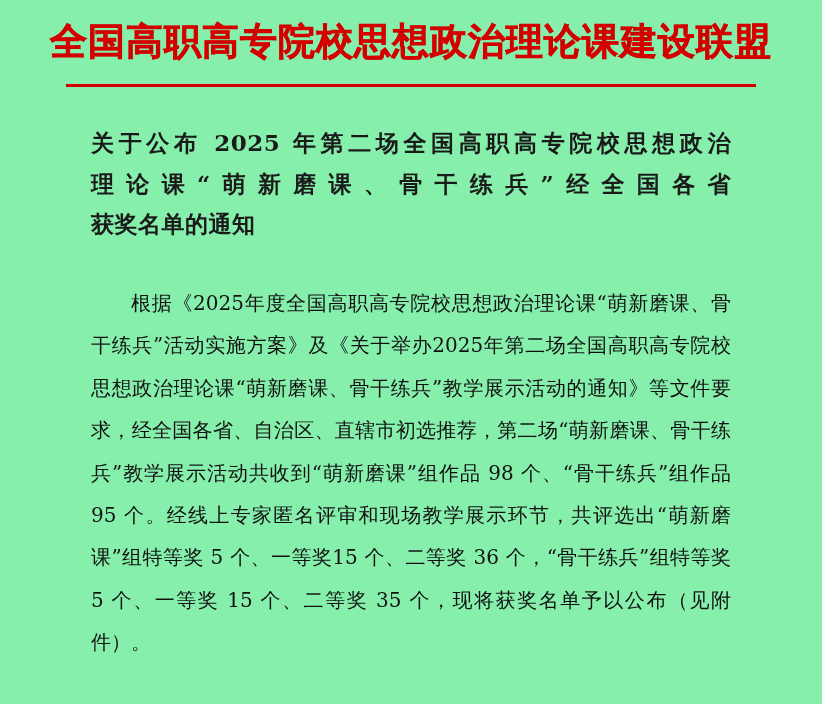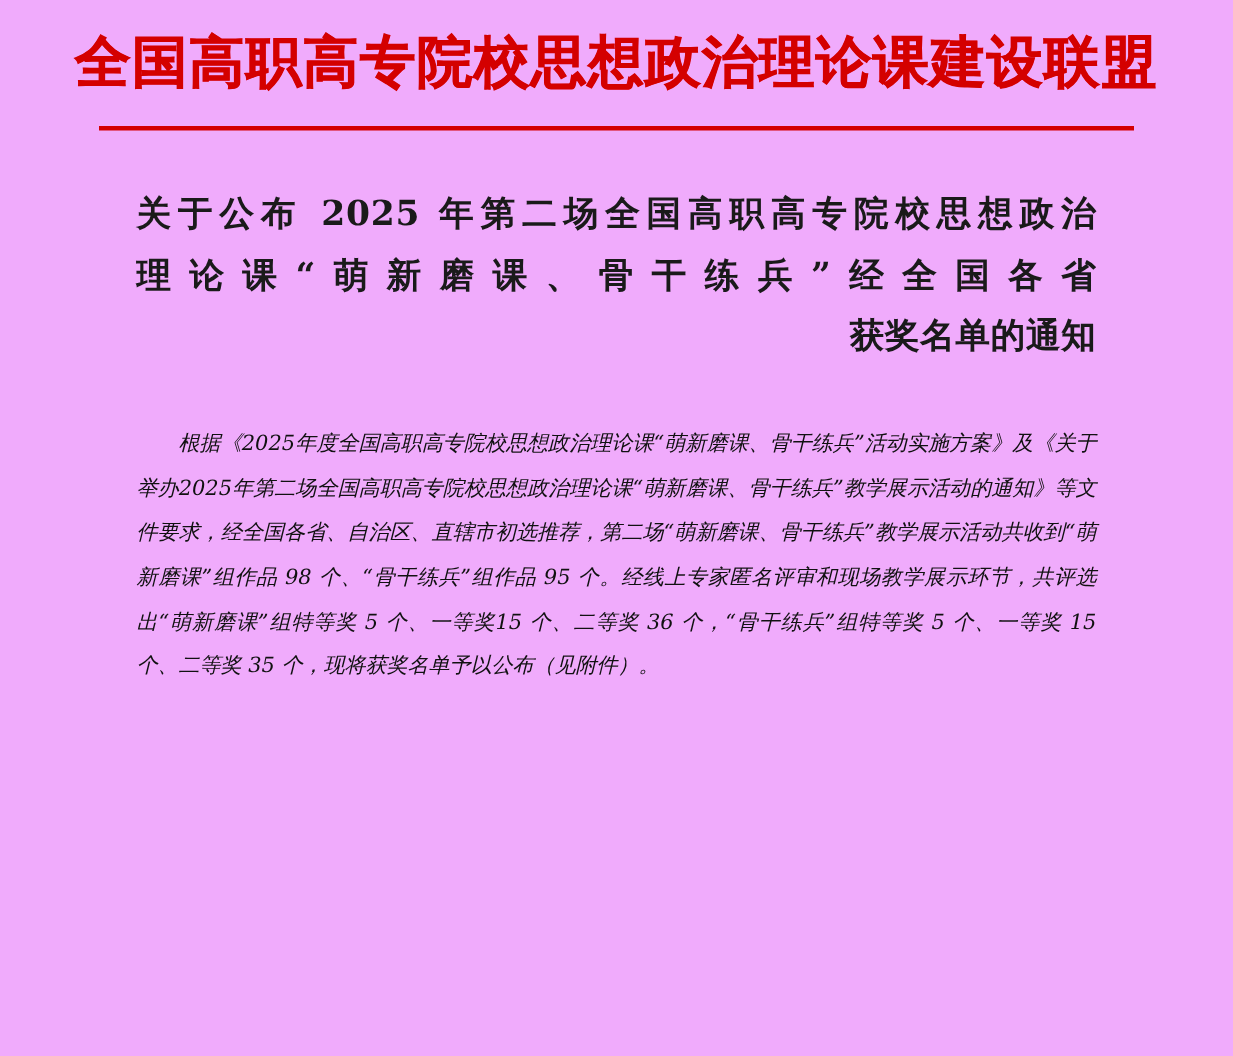--- a/index.html
+++ b/index.html
@@ -10,21 +10,21 @@
   body {
     width: 822px;
     height: 704px;
     font-family: "DejaVu Serif", "Liberation Serif", serif;
     overflow: hidden;
   }
   .page {
     position: relative;
     width: 822px;
     height: 704px;
-    background: #f0abfc;
+    background: #86efac;
     box-sizing: border-box;
   }
   
   .letterhead {
     padding-top: 18px;
     text-align: center;
   }
   .letterhead-title {
     color: #d40000;
     font-family: "DejaVu Serif", "Liberation Serif", serif;
@@ -51,31 +51,30 @@
     line-height: 1.75;
     color: #1a1a1a;
     letter-spacing: 0.5px;
   }
   .doc-title .line {
     display: block;
     white-space: nowrap;
   }
   .doc-title .line.l1 { text-align: justify; text-align-last: justify; }
   .doc-title .line.l2 { text-align: justify; text-align-last: justify; }
-  .doc-title .line.l3 { text-align: right; }
+  .doc-title .line.l3 { text-align: left; }
   
   .body-text {
     margin: 38px auto 0 auto;
     width: 640px;
-    font-size: 14px;
+    font-size: 20px;
     line-height: 2.12;
     color: #111111;
     text-align: justify;
     text-justify: inter-ideograph;
-    font-style: italic;
   }
   .body-text p {
     margin: 0;
     text-indent: 2em;
   }
 </style>
 </head>
 <body>
 
 <div class="page">

